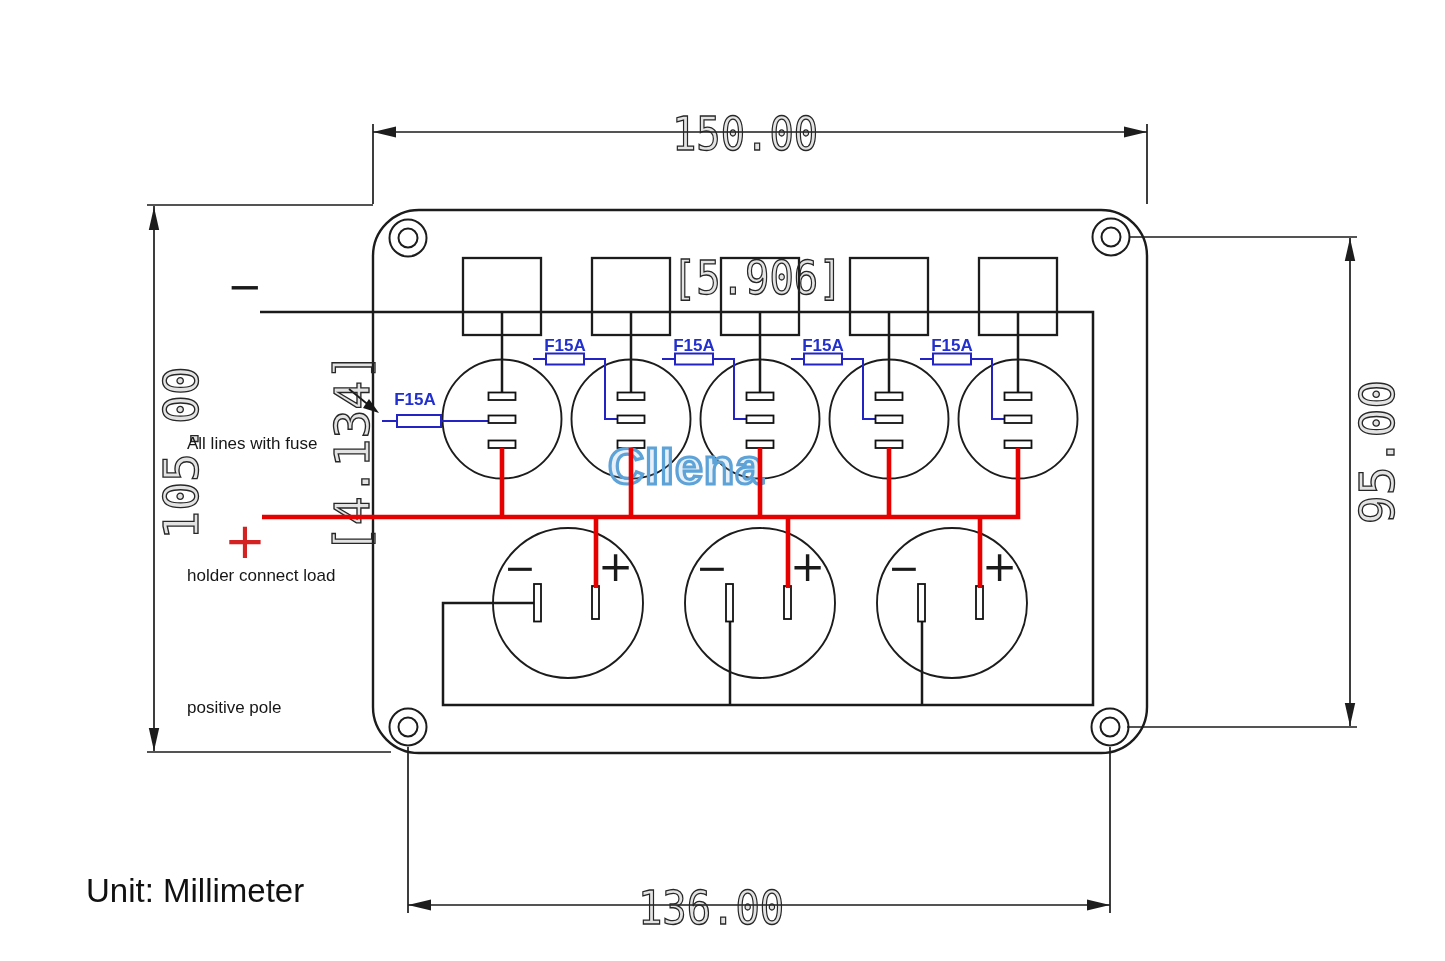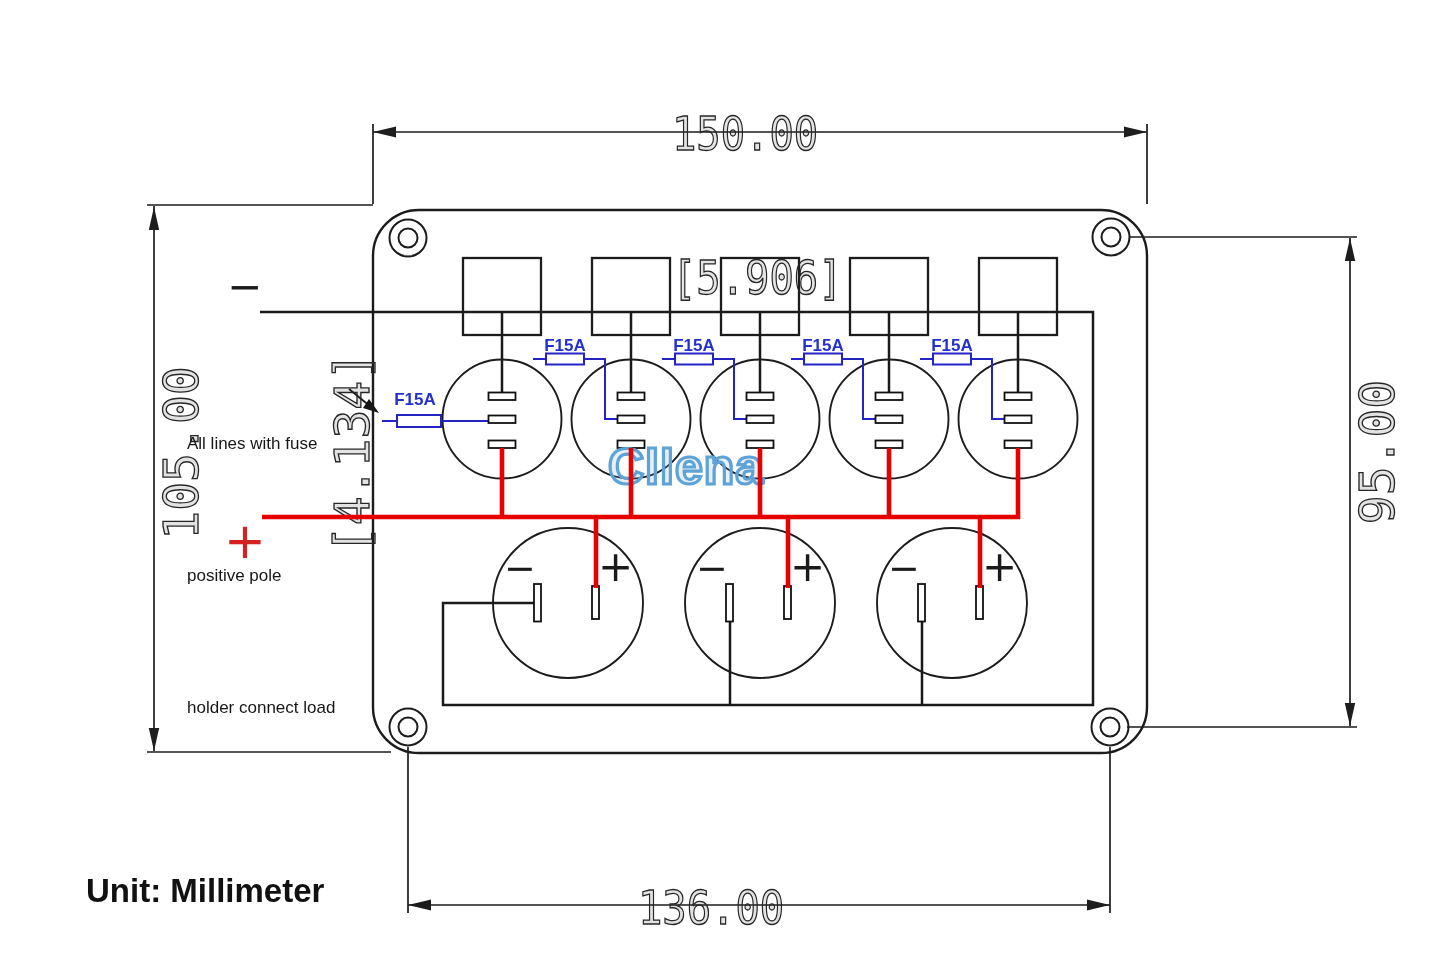--- a/index.html
+++ b/index.html
@@ -159,25 +159,25 @@
   </div>
 
   <div class="txt fuse-label" style="left:371px;top:390px;">F15A</div>
   <div class="txt fuse-label" style="left:521px;top:336px;">F15A</div>
   <div class="txt fuse-label" style="left:650px;top:336px;">F15A</div>
   <div class="txt fuse-label" style="left:779px;top:336px;">F15A</div>
   <div class="txt fuse-label" style="left:908px;top:336px;">F15A</div>
 
   <div class="txt ann" style="left:167px;top:334px;">
     <div>All lines with fuse</div>
+    <div>holder connect load</div>
     <div>positive pole</div>
-    <div>holder connect load</div>
   </div>
 
-  <div class="txt unit" style="left:66px;top:872px;font-weight:bold;">Unit: Millimeter</div>
+  <div class="txt unit" style="left:66px;top:872px;">Unit: Millimeter</div>
 
   <div class="txt sign" style="left:207px;top:262px;font-size:42px;">−</div>
 
   <div class="txt sign" style="left:484px;top:546px;font-size:38px;">−</div>
   <div class="txt sign" style="left:578px;top:542px;font-size:42px;">+</div>
   <div class="txt sign" style="left:676px;top:546px;font-size:38px;">−</div>
   <div class="txt sign" style="left:770px;top:542px;font-size:42px;">+</div>
   <div class="txt sign" style="left:868px;top:546px;font-size:38px;">−</div>
   <div class="txt sign" style="left:962px;top:542px;font-size:42px;">+</div>
 

